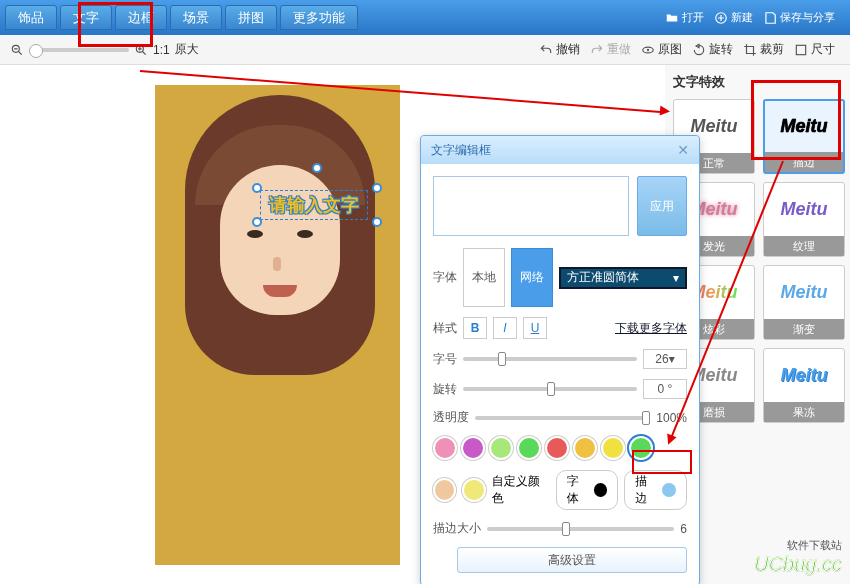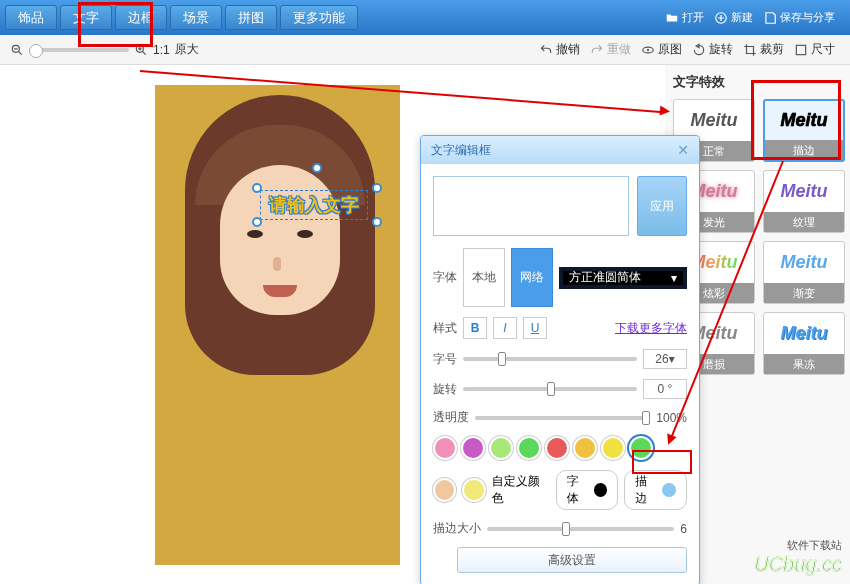--- a/index.html
+++ b/index.html
@@ -38,21 +38,21 @@
 .h-tl { left: 252px; top: 118px; }
 .h-tr { left: 372px; top: 118px; }
 .h-bl { left: 252px; top: 152px; }
 .h-br { left: 372px; top: 152px; }
 .h-rot { left: 312px; top: 98px; }
 
 
 .effects-panel { width: 185px; background: #f8f8f8; padding: 8px; }
 .effects-title { font-size: 13px; color: #333; margin-bottom: 8px; font-weight: bold; }
 .effects-grid { display: grid; grid-template-columns: 1fr 1fr; gap: 8px; }
-.effect-item { width: 82px; height: 63px; border: 1px solid #ccc; border-radius: 3px; display: flex; flex-direction: column; align-items: center; cursor: pointer; background: #fff; }
+.effect-item { width: 82px; height: 75px; border: 1px solid #ccc; border-radius: 3px; display: flex; flex-direction: column; align-items: center; cursor: pointer; background: #fff; }
 .effect-item.selected { border: 2px solid #4a9de8; background: #eaf4ff; }
 .effect-preview { flex: 1; display: flex; align-items: center; justify-content: center; font-size: 18px; font-weight: bold; font-style: italic; }
 .effect-label { width: 100%; height: 20px; background: #999; color: #fff; font-size: 11px; display: flex; align-items: center; justify-content: center; }
 .fx-normal { color: #555; }
 .fx-stroke { color: #000; -webkit-text-stroke: 0.5px #000; text-shadow: 0 0 1px #000; }
 .fx-glow { color: #d47a9a; text-shadow: 0 0 4px #d47a9a; }
 .fx-texture { color: #7a5ac8; }
 .fx-rainbow { background: linear-gradient(90deg, #e85a5a, #e8a85a, #5ae85a); -webkit-background-clip: text; color: transparent; }
 .fx-grad { color: #5aa8e8; }
 .fx-wear { color: #888; }
@@ -62,23 +62,23 @@
 .dialog { position: absolute; left: 420px; top: 135px; width: 280px; background: #fff; border: 1px solid #6aace8; border-radius: 4px; box-shadow: 0 2px 10px rgba(0,0,0,0.2); font-size: 12px; }
 .dlg-header { height: 28px; background: linear-gradient(#daeeff, #b8dcf8); display: flex; align-items: center; padding: 0 10px; color: #2a6db0; border-radius: 4px 4px 0 0; }
 .dlg-close { margin-left: auto; cursor: pointer; color: #6a9dc8; font-size: 14px; }
 .dlg-body { padding: 12px; }
 .dlg-row { display: flex; align-items: center; margin-bottom: 10px; gap: 6px; color: #555; }
 .text-input-row { display: flex; gap: 8px; margin-bottom: 12px; }
 .text-input { flex: 1; height: 60px; border: 1px solid #a8c8e8; }
 .apply-btn { width: 50px; height: 60px; background: linear-gradient(#a8d4f8, #7abce8); border: 1px solid #6aace8; color: #fff; display: flex; align-items: center; justify-content: center; cursor: pointer; border-radius: 2px; }
 .font-src { padding: 20px 8px; border: 1px solid #ccc; cursor: pointer; }
 .font-src.active { background: #4a9de8; color: #fff; border-color: #3a8dd8; }
-.font-select { flex: 1; height: 22px; background: #000000; color: #fff; border: 4px solid #0f172a; display: flex; align-items: center; padding: 0 6px; justify-content: space-between; }
+.font-select { flex: 1; height: 22px; background: #0c4a6e; color: #fff; border: 2px solid #0f172a; display: flex; align-items: center; padding: 0 6px; justify-content: space-between; }
 .style-btn { width: 24px; height: 22px; border: 1px solid #ccc; display: flex; align-items: center; justify-content: center; cursor: pointer; color: #2a7fd0; }
-.more-fonts { margin-left: auto; color: #6d28d9; text-decoration: underline; cursor: pointer; }
+.more-fonts { margin-left: auto; color: #0f172a; text-decoration: underline; cursor: pointer; }
 .slider { flex: 1; height: 4px; background: #ccc; border-radius: 2px; position: relative; }
 .slider-thumb { position: absolute; top: -5px; width: 8px; height: 14px; background: #fff; border: 1px solid #888; border-radius: 2px; }
 .num-input { width: 44px; height: 20px; border: 1px solid #ccc; display: flex; align-items: center; justify-content: center; }
 .colors-row { display: flex; gap: 4px; margin-bottom: 10px; flex-wrap: wrap; }
 .color-circle { width: 24px; height: 24px; border-radius: 50%; border: 2px solid #fff; box-shadow: 0 0 0 1px #ccc; cursor: pointer; }
 .color-circle.sel { box-shadow: 0 0 0 2px #2a7fd0; }
 .custom-color-row { display: flex; align-items: center; gap: 6px; margin-bottom: 10px; }
 .pill { padding: 2px 10px; border: 1px solid #ccc; border-radius: 10px; cursor: pointer; display: flex; align-items: center; gap: 4px; }
 .pill-dot { width: 14px; height: 14px; border-radius: 50%; }
 .dlg-footer { display: flex; gap: 16px; padding-left: 24px; }

